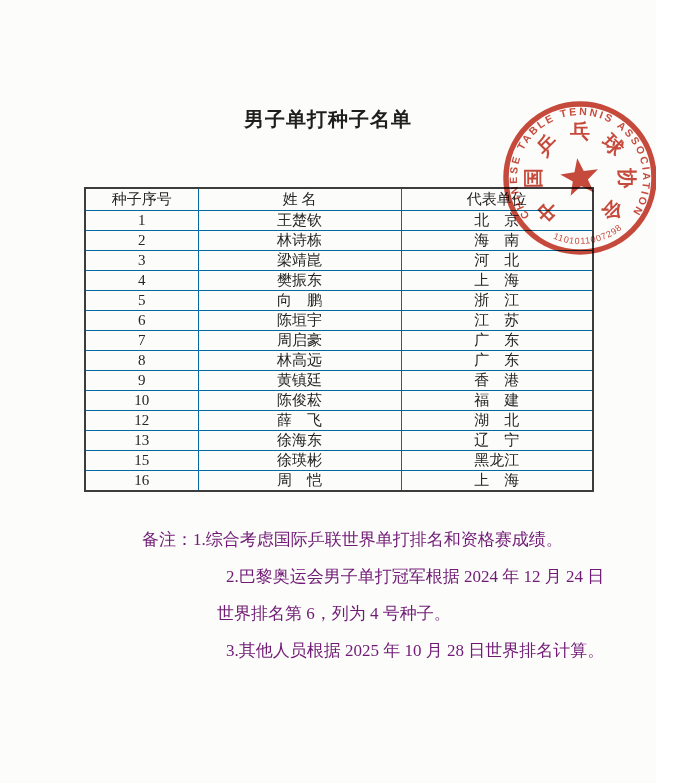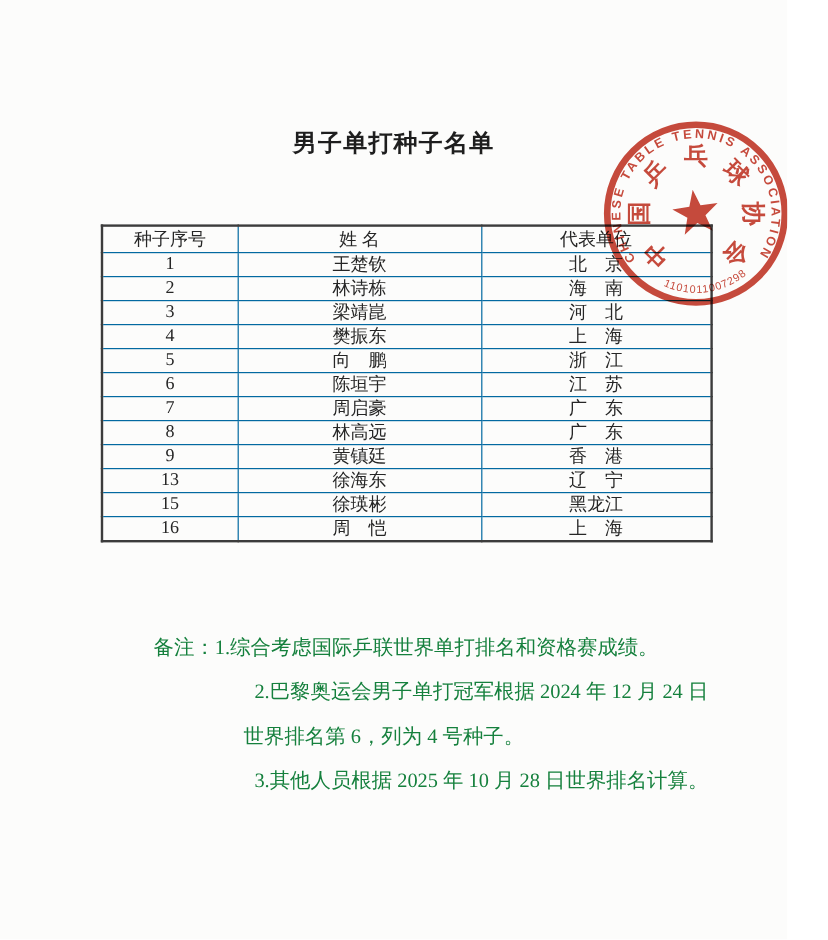--- a/index.html
+++ b/index.html
@@ -46,24 +46,24 @@
     white-space:nowrap;
   }
   table.seed-table thead tr { height:22px; }
   table.seed-table tbody tr { height:19px; }
   col.c1 { width:113px; }
   col.c2 { width:203px; }
   col.c3 { width:192px; }
 
   .notes {
     position:absolute;
-    left:128px; top:521px;
+    left:142px; top:521px;
     font-size:17px;
     line-height:37px;
-    color:#15803d;
+    color:#701a75;
     white-space:nowrap;
   }
   .note-line { display:block; }
   .note-line.indent-1 { margin-left:84px; }
   .note-line.indent-2 { margin-left:75px; }
 
   .stamp {
     position:absolute;
     left:480px; top:78px;
     width:200px; height:200px;
@@ -151,20 +151,30 @@
         </tr>
       <tr>
           <td>8</td>
           <td>林高远</td>
           <td>广　东</td>
         </tr>
       <tr>
           <td>9</td>
           <td>黄镇廷</td>
           <td>香　港</td>
+        </tr>
+      <tr>
+          <td>10</td>
+          <td>陈俊菘</td>
+          <td>福　建</td>
+        </tr>
+      <tr>
+          <td>12</td>
+          <td>薛　飞</td>
+          <td>湖　北</td>
         </tr>
       <tr>
           <td>13</td>
           <td>徐海东</td>
           <td>辽　宁</td>
         </tr>
       <tr>
           <td>15</td>
           <td>徐瑛彬</td>
           <td>黑龙江</td>

